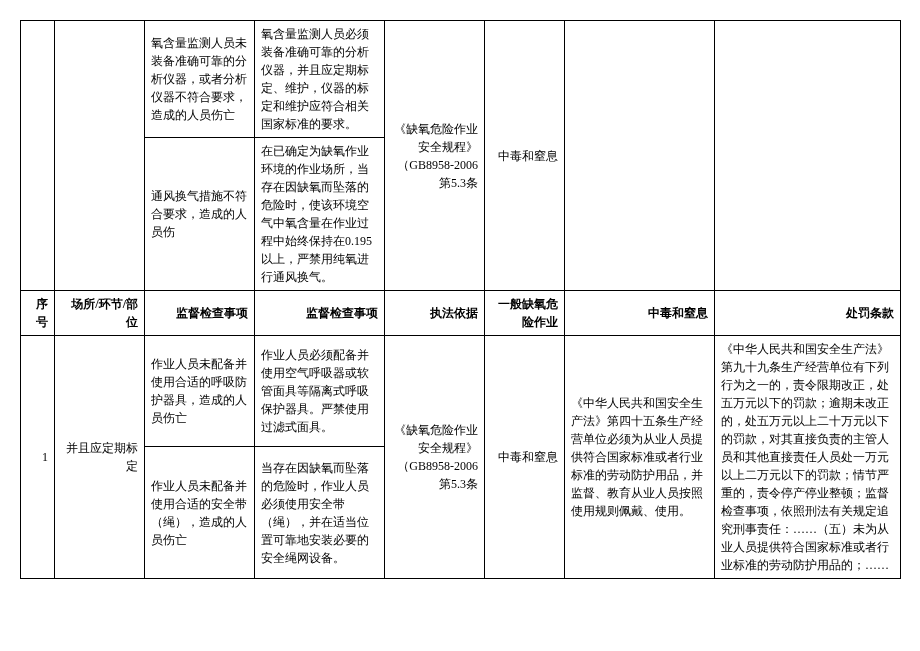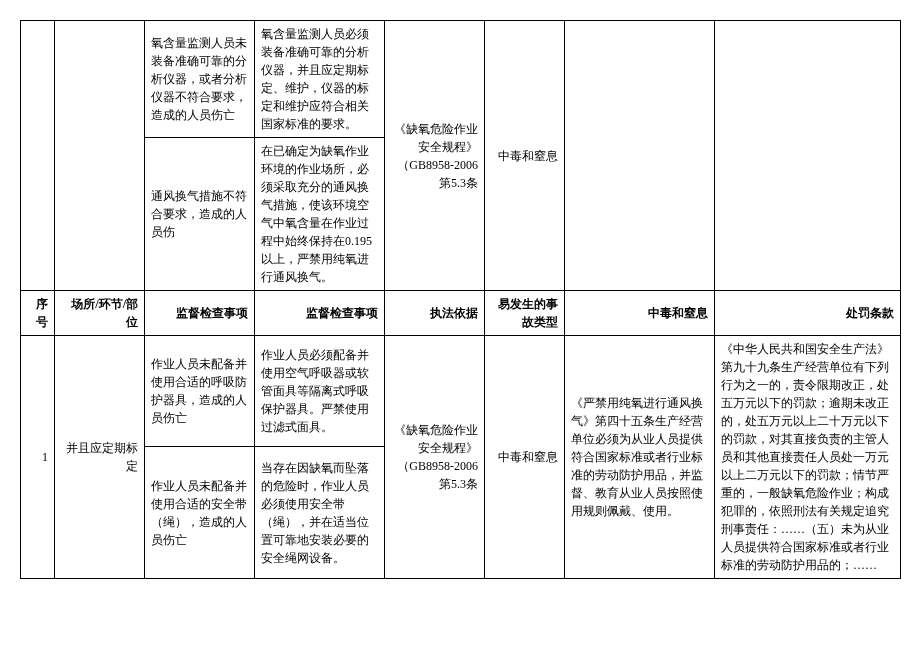--- a/index.html
+++ b/index.html
@@ -54,43 +54,43 @@
     <td rowspan="2"></td>
     <td class="left">氧含量监测人员未装备准确可靠的分析仪器，或者分析仪器不符合要求，造成的人员伤亡</td>
     <td class="left">氧含量监测人员必须装备准确可靠的分析仪器，并且应定期标定、维护，仪器的标定和维护应符合相关国家标准的要求。</td>
     <td rowspan="2">《缺氧危险作业安全规程》（GB8958-2006 第5.3条</td>
     <td rowspan="2">中毒和窒息</td>
     <td rowspan="2"></td>
     <td rowspan="2"></td>
   </tr>
   <tr>
     <td class="left">通风换气措施不符合要求，造成的人员伤</td>
-    <td class="left">在已确定为缺氧作业环境的作业场所，必须采取充分的通风换气措施，使该环境空气中氧含量在作业过程中始终保持在0.195以上，严禁用纯氧进行通风换气。</td>
+    <td class="left">在已确定为缺氧作业环境的作业场所，当存在因缺氧而坠落的危险时，使该环境空气中氧含量在作业过程中始终保持在0.195以上，严禁用纯氧进行通风换气。</td>
   </tr>
 
   <tr>
     <th>序号</th>
     <th>场所/环节/部位</th>
     <th>监督检查事项</th>
     <th>监督检查事项</th>
     <th>执法依据</th>
-    <th>易发生的事故类型</th>
+    <th>一般缺氧危险作业</th>
     <th>中毒和窒息</th>
     <th>处罚条款</th>
   </tr>
 
   <tr>
     <td rowspan="2">1</td>
     <td rowspan="2">并且应定期标定</td>
     <td class="left">作业人员未配备并使用合适的呼吸防护器具，造成的人员伤亡</td>
     <td class="left">作业人员必须配备并使用空气呼吸器或软管面具等隔离式呼吸保护器具。严禁使用过滤式面具。</td>
     <td rowspan="2">《缺氧危险作业安全规程》（GB8958-2006 第5.3条</td>
     <td rowspan="2">中毒和窒息</td>
-    <td rowspan="2" class="left">《严禁用纯氧进行通风换气》第四十五条生产经营单位必须为从业人员提供符合国家标准或者行业标准的劳动防护用品，并监督、教育从业人员按照使用规则佩戴、使用。</td>
-    <td rowspan="2" class="left">《中华人民共和国安全生产法》第九十九条生产经营单位有下列行为之一的，责令限期改正，处五万元以下的罚款；逾期未改正的，处五万元以上二十万元以下的罚款，对其直接负责的主管人员和其他直接责任人员处一万元以上二万元以下的罚款；情节严重的，一般缺氧危险作业；构成犯罪的，依照刑法有关规定追究刑事责任：……（五）未为从业人员提供符合国家标准或者行业标准的劳动防护用品的；……</td>
+    <td rowspan="2" class="left">《中华人民共和国安全生产法》第四十五条生产经营单位必须为从业人员提供符合国家标准或者行业标准的劳动防护用品，并监督、教育从业人员按照使用规则佩戴、使用。</td>
+    <td rowspan="2" class="left">《中华人民共和国安全生产法》第九十九条生产经营单位有下列行为之一的，责令限期改正，处五万元以下的罚款；逾期未改正的，处五万元以上二十万元以下的罚款，对其直接负责的主管人员和其他直接责任人员处一万元以上二万元以下的罚款；情节严重的，责令停产停业整顿；监督检查事项，依照刑法有关规定追究刑事责任：……（五）未为从业人员提供符合国家标准或者行业标准的劳动防护用品的；……</td>
   </tr>
 
   <tr>
     <td class="left">作业人员未配备并使用合适的安全带
 （绳），造成的人员伤亡</td>
     <td class="left">当存在因缺氧而坠落的危险时，作业人员必须使用安全带（绳），并在适当位置可靠地安装必要的安全绳网设备。</td>
   </tr>
 </tbody>
   </table>
 

